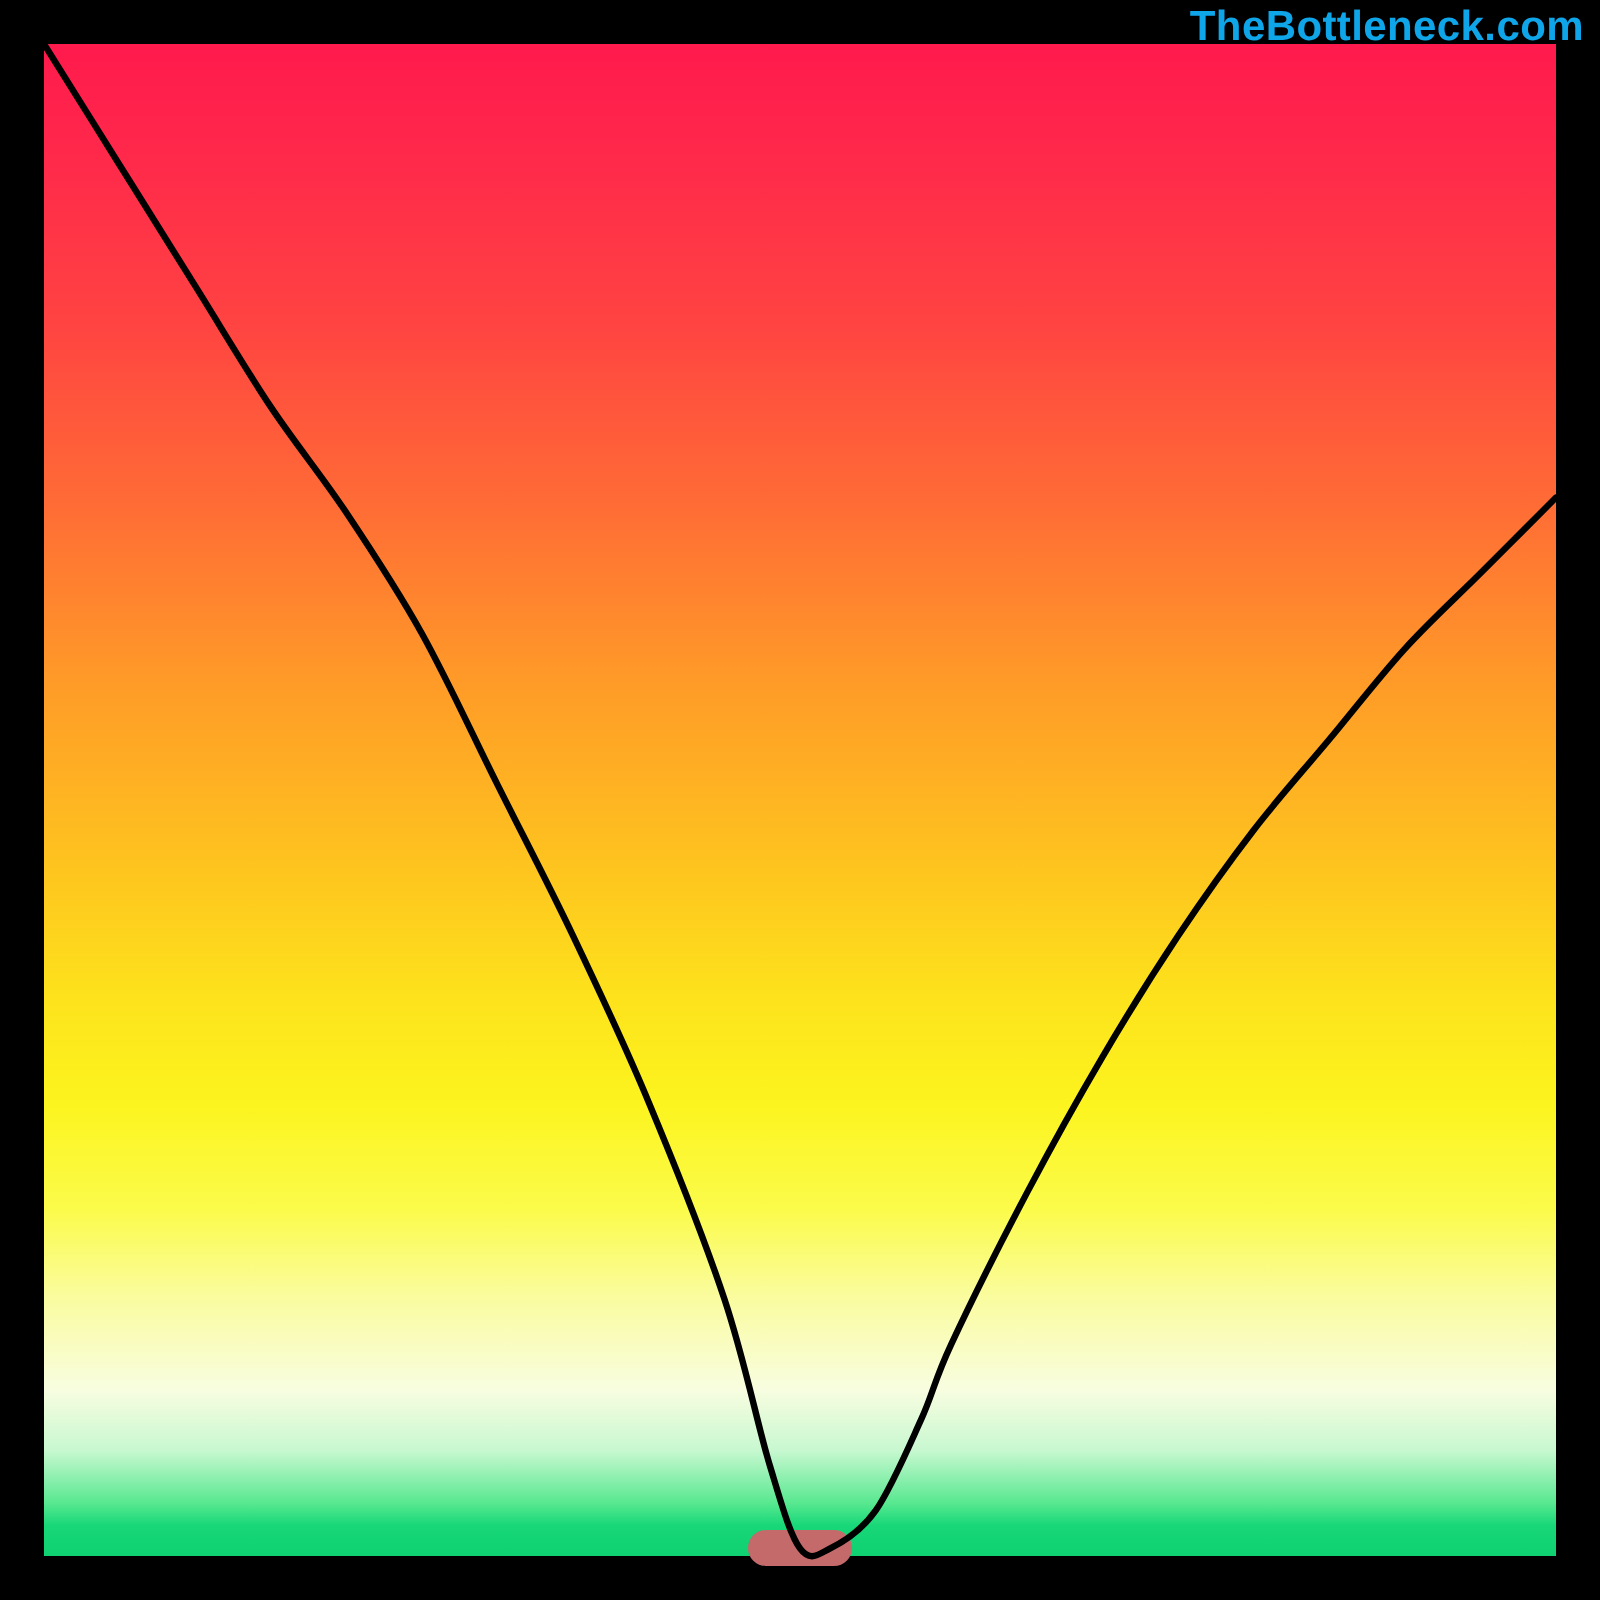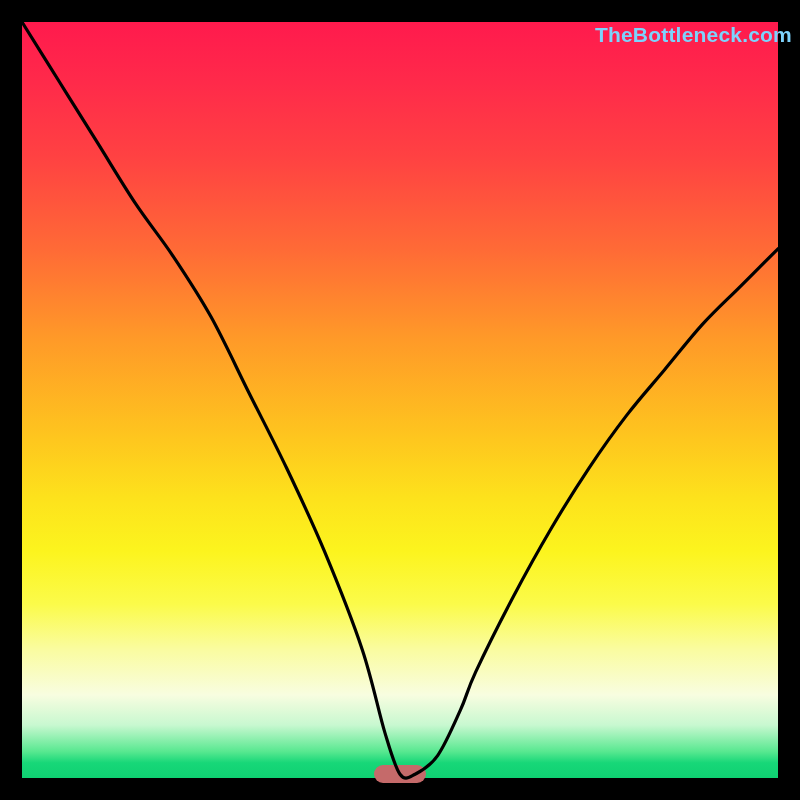--- a/index.html
+++ b/index.html
@@ -58,23 +58,22 @@
     height: 756px;
     overflow: visible;
   }
   .watermark {
     position: absolute;
     top: 2px;
     right: 8px;
     font-family: Arial, Helvetica, sans-serif;
     font-size: 21px;
     font-weight: 700;
-    color: #7dd3fc;
+    color: #0ea5e9;
     letter-spacing: 0.2px;
-    margin-top: 21px;
   }
 </style>
 </head>
 <body>
 
 <div class="frame">
   <div class="plot">
     <div class="gradient-bg"></div>
     <div class="marker" id="marker" style="left: 351.54px; width: 52.92px; top: 743.22px; height: 18px;"></div>
     <svg class="curve" viewBox="0 0 756 756" preserveAspectRatio="none">

